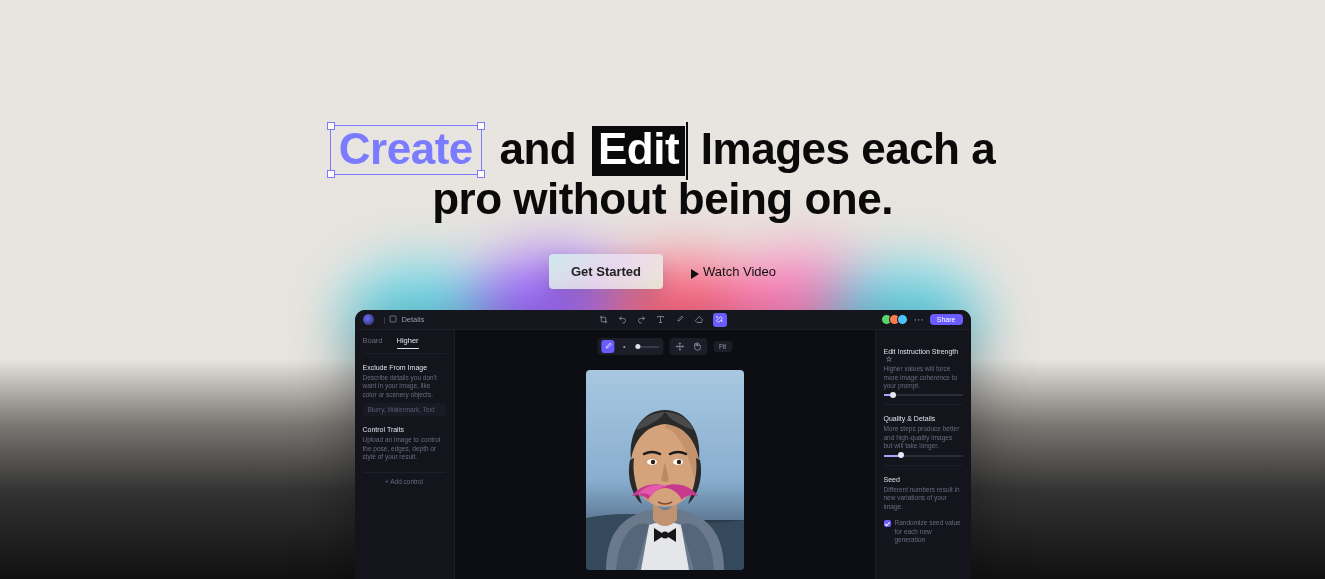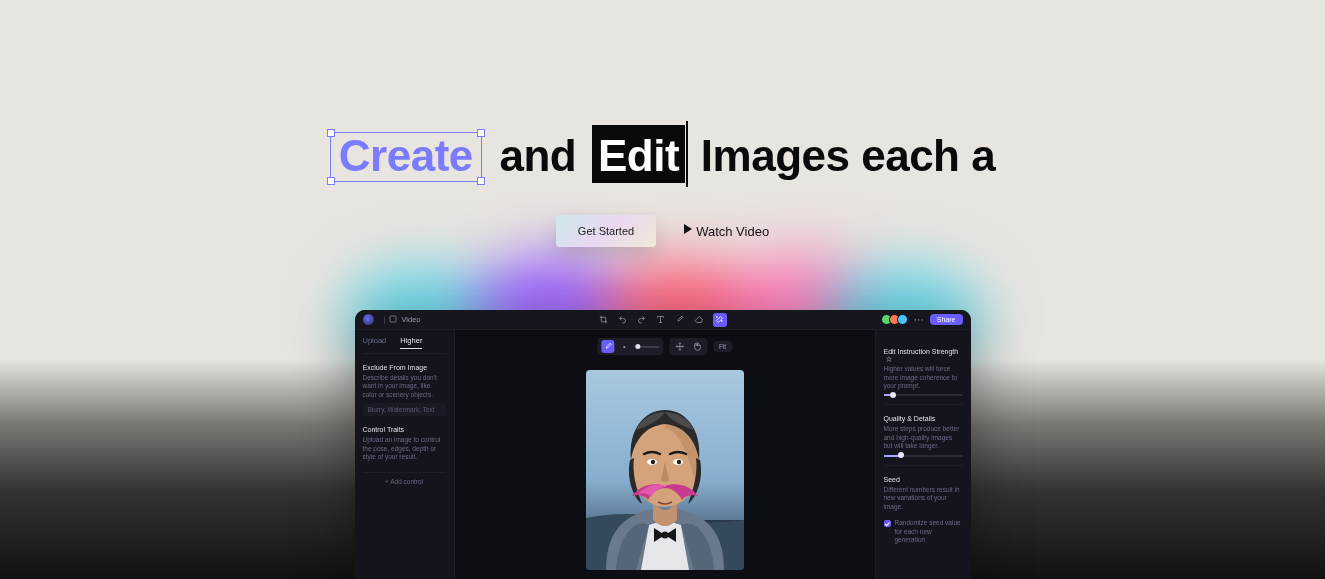--- a/index.html
+++ b/index.html
@@ -57,21 +57,21 @@
   }
   .word-create::before { top: -4px; left: -4px; }
   .word-create::after { top: -4px; right: -4px; }
   .word-create .h1 { position: absolute; inset: 0; }
   .word-create .h1::before { bottom: -4px; left: -4px; }
   .word-create .h1::after { bottom: -4px; right: -4px; }
 
   .word-edit {
     background: #0a0a0a;
     color: #fff;
-    padding: 8px 6px 4px 6px;
+    padding: 0 6px 4px 6px;
     position: relative;
     display: inline-block;
     margin: 0 4px;
   }
   .word-edit::after {
     content: "";
     position: absolute;
     right: -3px;
     top: -4px;
     bottom: -4px;
@@ -86,29 +86,29 @@
     justify-content: center;
     align-items: center;
     position: relative;
     z-index: 3;
   }
   .btn-primary {
     padding: 10px 22px;
     border-radius: 4px;
     background: linear-gradient(135deg, #cfe8ec, #e8d8f0, #f0e8d8);
     border: none;
-    font-size: 11px;
-    font-weight: 400;
+    font-size: 13px;
+    font-weight: 700;
     color: #222;
     cursor: pointer;
     box-shadow: 0 8px 20px rgba(0,0,0,0.15);
   }
   .btn-secondary {
     display: flex;
-    align-items: flex-start;
+    align-items: flex-end;
     gap: 4px;
     background: transparent;
     border: none;
     font-size: 13px;
     font-weight: 500;
     color: #111;
     cursor: pointer;
   }
   .play-triangle {
     width: 0; height: 0;
@@ -389,20 +389,21 @@
 </div>
 
 <div class="hero">
   <h1 class="hero-title">
     <span class="word-create">
       <span>Create</span><span class="h1"></span>
     </span>
     <span>and</span>
     <span class="word-edit"><span>Edit</span></span>
     <span>Images each a</span><br>
+    <span>pro without being one.</span>
   </h1>
 
   <div class="cta-row">
     <button class="btn-primary">Get Started</button>
     <button class="btn-secondary">
       <span class="play-triangle"></span>
       <span>Watch Video</span>
     </button>
   </div>
 </div>
@@ -410,21 +411,21 @@
 <div class="app">
 
   <div class="app-topbar">
     <div class="logo"></div>
     <span class="crumb-sep">|</span>
     <span class="crumb">
       <svg width="8" height="8" viewBox="0 0 24 24" fill="none" stroke="currentColor" stroke-width="2">
           <rect x="3" y="3" width="18" height="18" rx="2"></rect>
         </svg>
     </span>
-    <span class="crumb">Video</span>
+    <span class="crumb">Details</span>
 
     <div class="top-tools">
       <span class="tool-ic">
           <svg width="9" height="9" viewBox="0 0 24 24" fill="none" stroke="currentColor" stroke-width="2">
             <path d="M6 2v14a2 2 0 0 0 2 2h14"></path>
             <path d="M18 22V8a2 2 0 0 0-2-2H2"></path>
           </svg>
         </span>
       <span class="tool-ic">
           <svg width="9" height="9" viewBox="0 0 24 24" fill="none" stroke="currentColor" stroke-width="2">
@@ -471,21 +472,21 @@
       </div>
       <span class="more-dots">⋯</span>
       <button class="share-btn">Share</button>
     </div>
   </div>
 
   <div class="app-body">
 
     <div class="left-panel">
       <div class="left-tabs">
-        <span class="left-tab">Upload</span>
+        <span class="left-tab">Board</span>
         <span class="left-tab active">Higher</span>
       </div>
 
       <div class="section">
         <div class="section-title">Exclude From Image</div>
         <div class="section-desc">Describe details you don't want in your image, like color or scenery objects.</div>
         <div class="pill-input">Blurry, Watermark, Text</div>
       </div>
 
       <div class="section">

